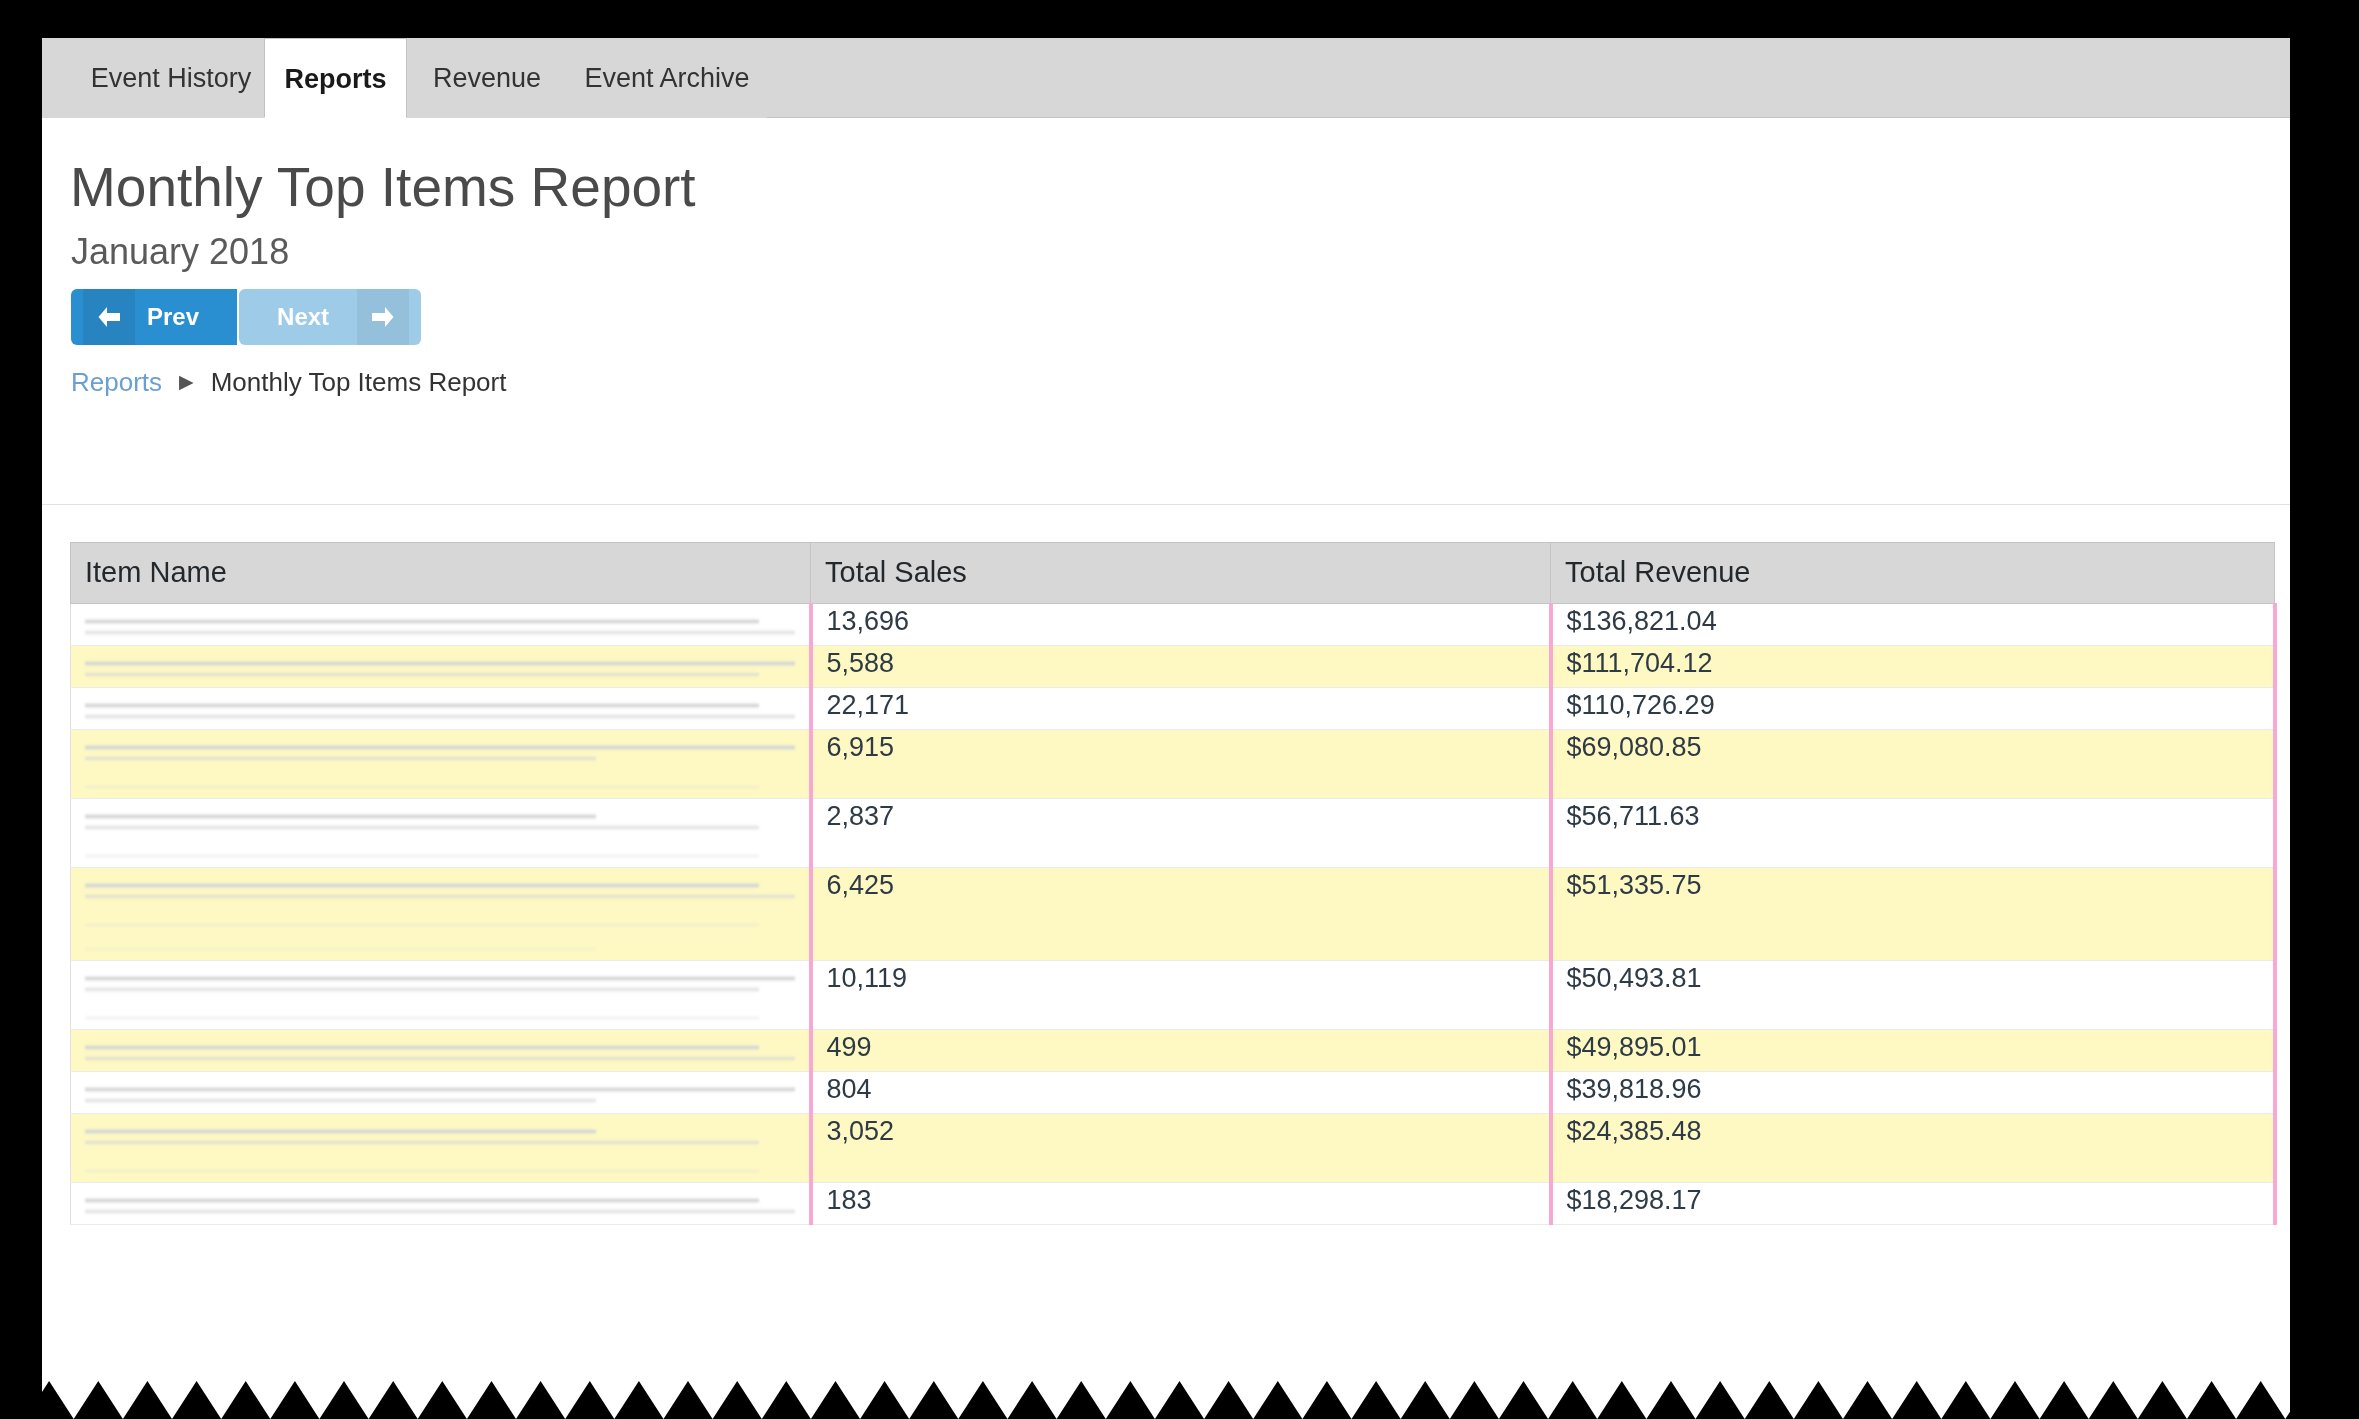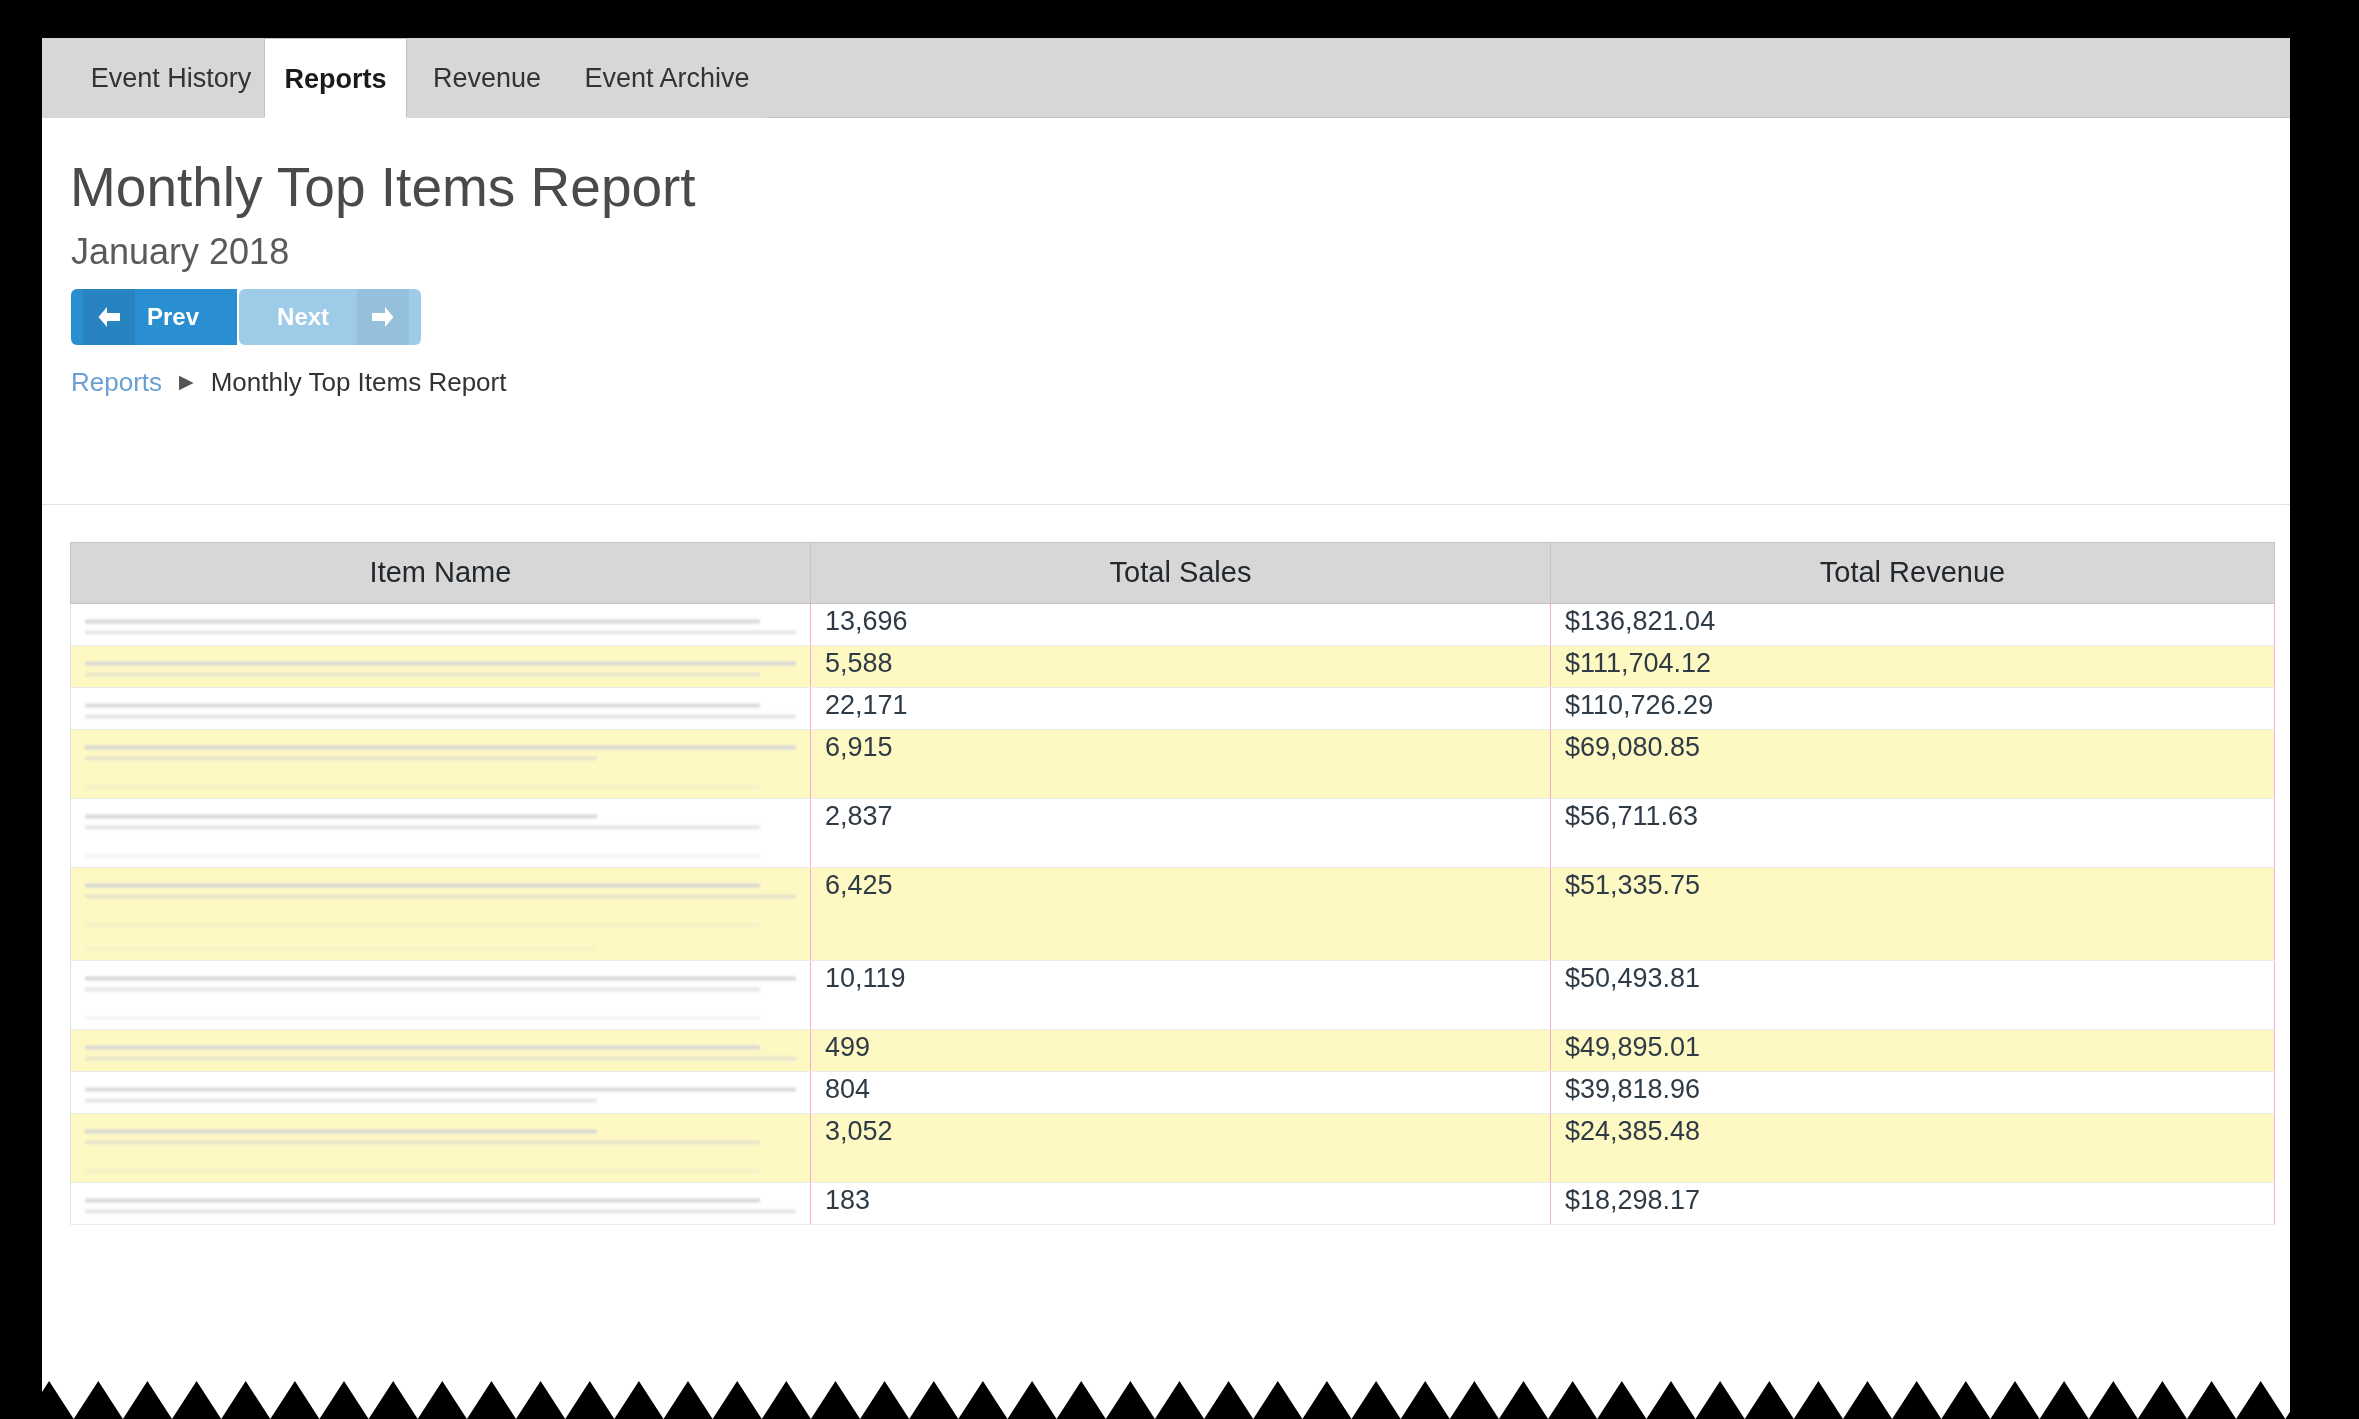--- a/index.html
+++ b/index.html
@@ -193,30 +193,30 @@
     font-size: 27px;
     color: #2e3a45;
   }
   table#report-table col.c-name { width: 740px; }
   table#report-table col.c-sales { width: 740px; }
   table#report-table col.c-rev { width: 724px; }
 
   table#report-table thead th {
     background: #d7d7d7;
     border: 1px solid #c4c4c4;
-    text-align: center;
+    text-align: left;
     font-weight: normal;
     font-size: 29px;
     color: #23282d;
     padding: 13px 14px 14px 14px;
     height: 56px;
   }
   table#report-table tbody td {
     border-left: 1px solid #e0e0e0;
-    border-right: 1px solid #f9a8d4;
+    border-right: 4px solid #f9a8d4;
     border-bottom: 1px solid #eaeaea;
     padding: 8px 14px;
     vertical-align: top;
     color: #2e3a45;
     font-size: 27px;
   }
   table#report-table tbody tr.odd td { background: #ffffff; }
   table#report-table tbody tr.even td { background: #fef9c3; }
 
   

